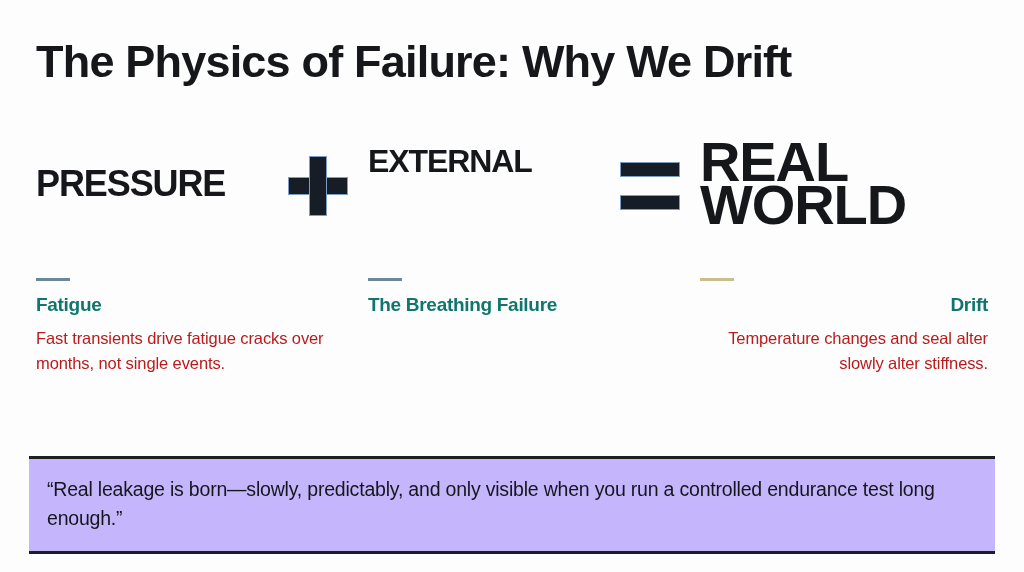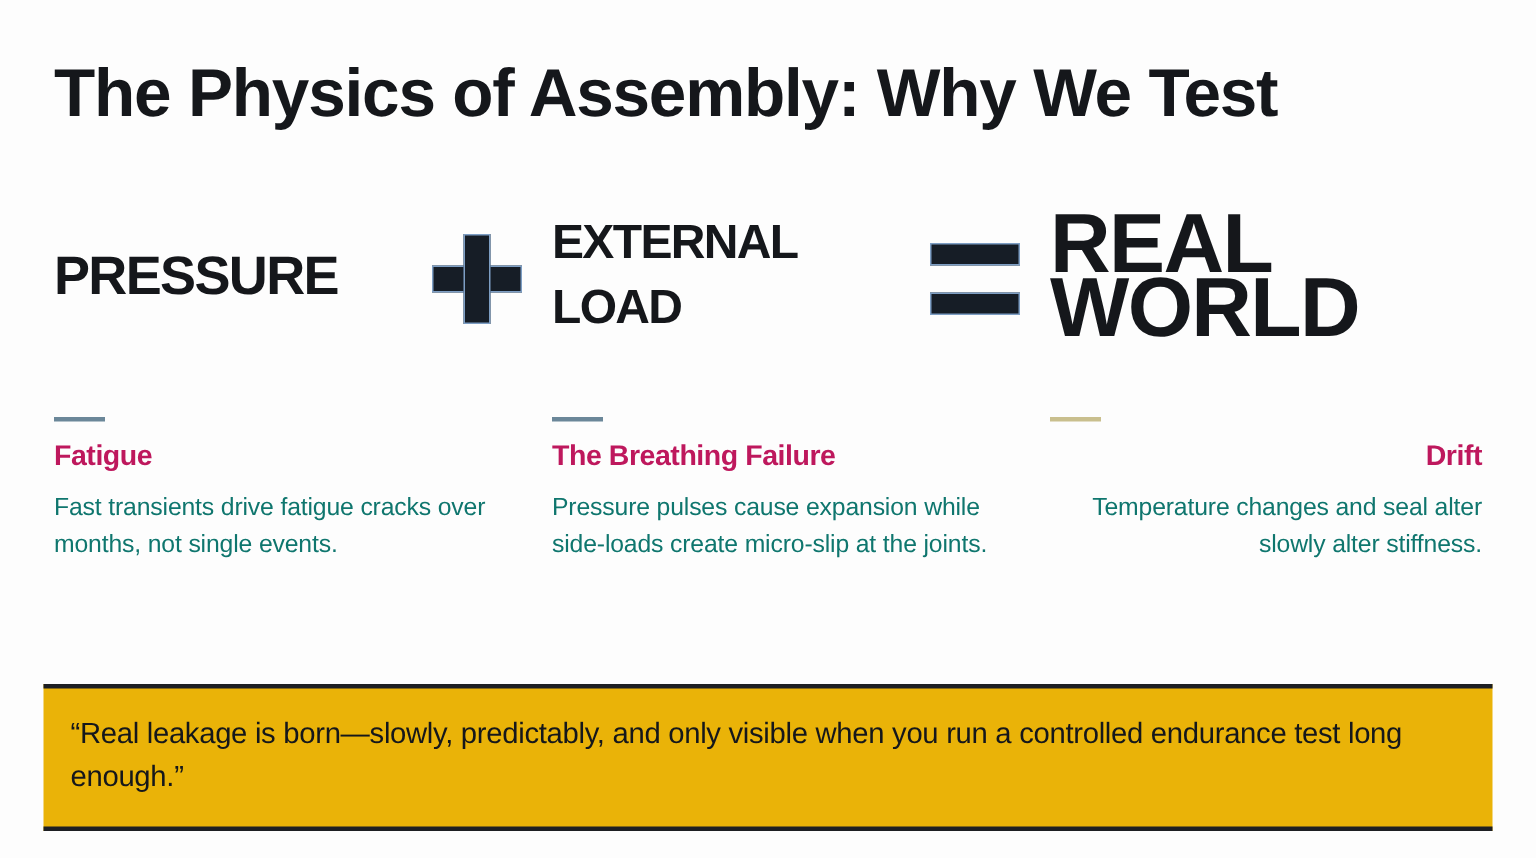--- a/index.html
+++ b/index.html
@@ -143,71 +143,70 @@
   .col-rule {
     width: 34px;
     height: 3px;
     margin-bottom: 12px;
   }
   .col-heading {
     font-size: 19px;
     line-height: 24px;
     font-weight: 700;
     letter-spacing: -0.3px;
-    color: #be185d;
+    color: #0f766e;
     margin-bottom: 9px;
     white-space: nowrap;
   }
   .col-body {
     font-size: 16.5px;
     line-height: 25px;
-    color: #0f766e;
+    color: #b91c1c;
     letter-spacing: -0.1px;
   }
 
   
   .quote-box {
     position: absolute;
     left: 29px;
     top: 456px;
     width: 966px;
     box-sizing: border-box;
-    background: #eab308;
+    background: #c4b5fd;
     border-top: 3px solid #1d1f23;
     border-bottom: 3px solid #1d1f23;
     padding: 16px 18px 18px 18px;
   }
   .quote-text {
     font-size: 19.5px;
     line-height: 29px;
     color: #15171b;
     letter-spacing: -0.2px;
   }
 </style>
 </head>
 <body>
 
 <div class="page">
 
-  <div class="title">The Physics of Assembly: Why We Test</div>
+  <div class="title">The Physics of Failure: Why We Drift</div>
 
   <div class="equation">
 
     <div class="eq-term eq-pressure">
       <span class="eq-line">PRESSURE</span>
     </div>
 
     <div class="op op-plus">
       <span class="bar-h"></span>
       <span class="bar-v"></span>
     </div>
 
     <div class="eq-term eq-external">
       <span class="eq-line">EXTERNAL</span>
-      <span class="eq-line">LOAD</span>
     </div>
 
     <div class="op op-equals">
       <span class="bar bar-top"></span>
       <span class="bar bar-bottom"></span>
     </div>
 
     <div class="eq-term eq-reality">
       <span class="eq-line">REAL WORLD</span>
     </div>
@@ -218,21 +217,20 @@
 
     <div class="col col-0">
       <div class="col-rule" style="background:#6b8799"></div>
       <div class="col-heading">Fatigue</div>
       <div class="col-body">Fast transients drive fatigue cracks over months, not single events.</div>
     </div>
 
     <div class="col col-1">
       <div class="col-rule" style="background:#6b8799"></div>
       <div class="col-heading">The Breathing Failure</div>
-      <div class="col-body">Pressure pulses cause expansion while side-loads create micro-slip at the joints.</div>
     </div>
 
     <div class="col col-2">
       <div class="col-rule" style="background:#c9bf8e"></div>
       <div class="col-heading">Drift</div>
       <div class="col-body">Temperature changes and seal alter slowly alter stiffness.</div>
     </div>
 
   </div>
 

